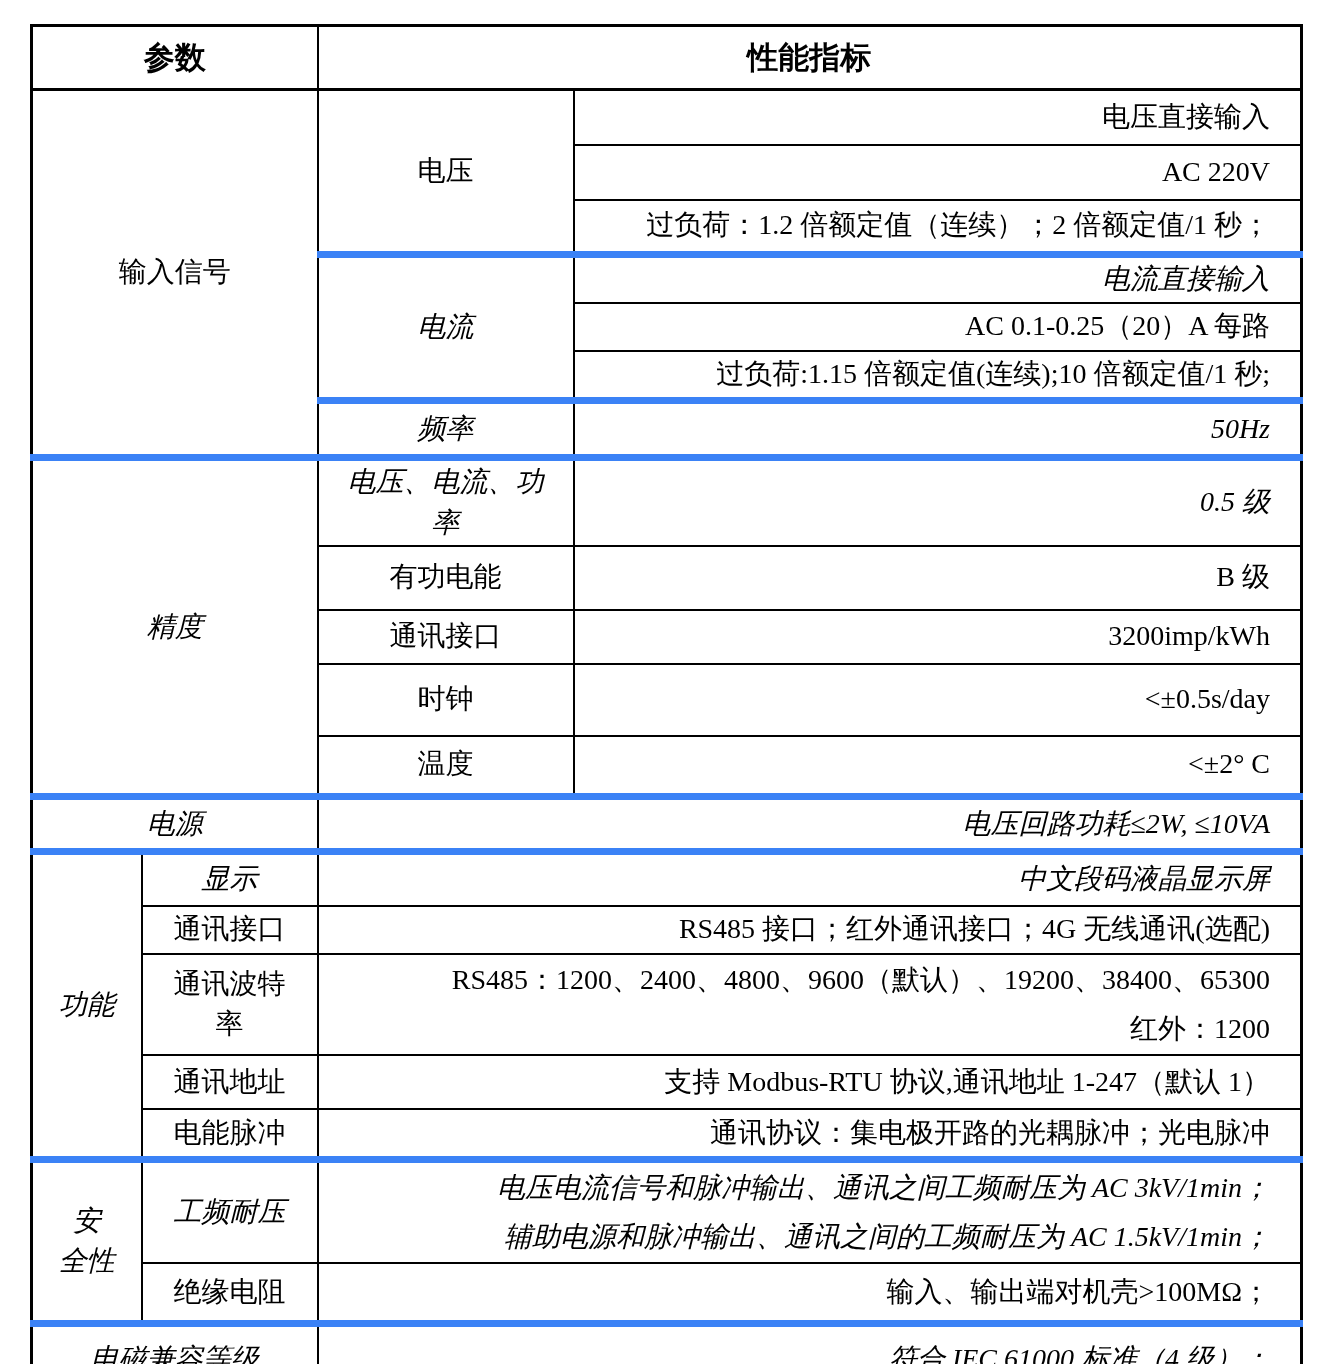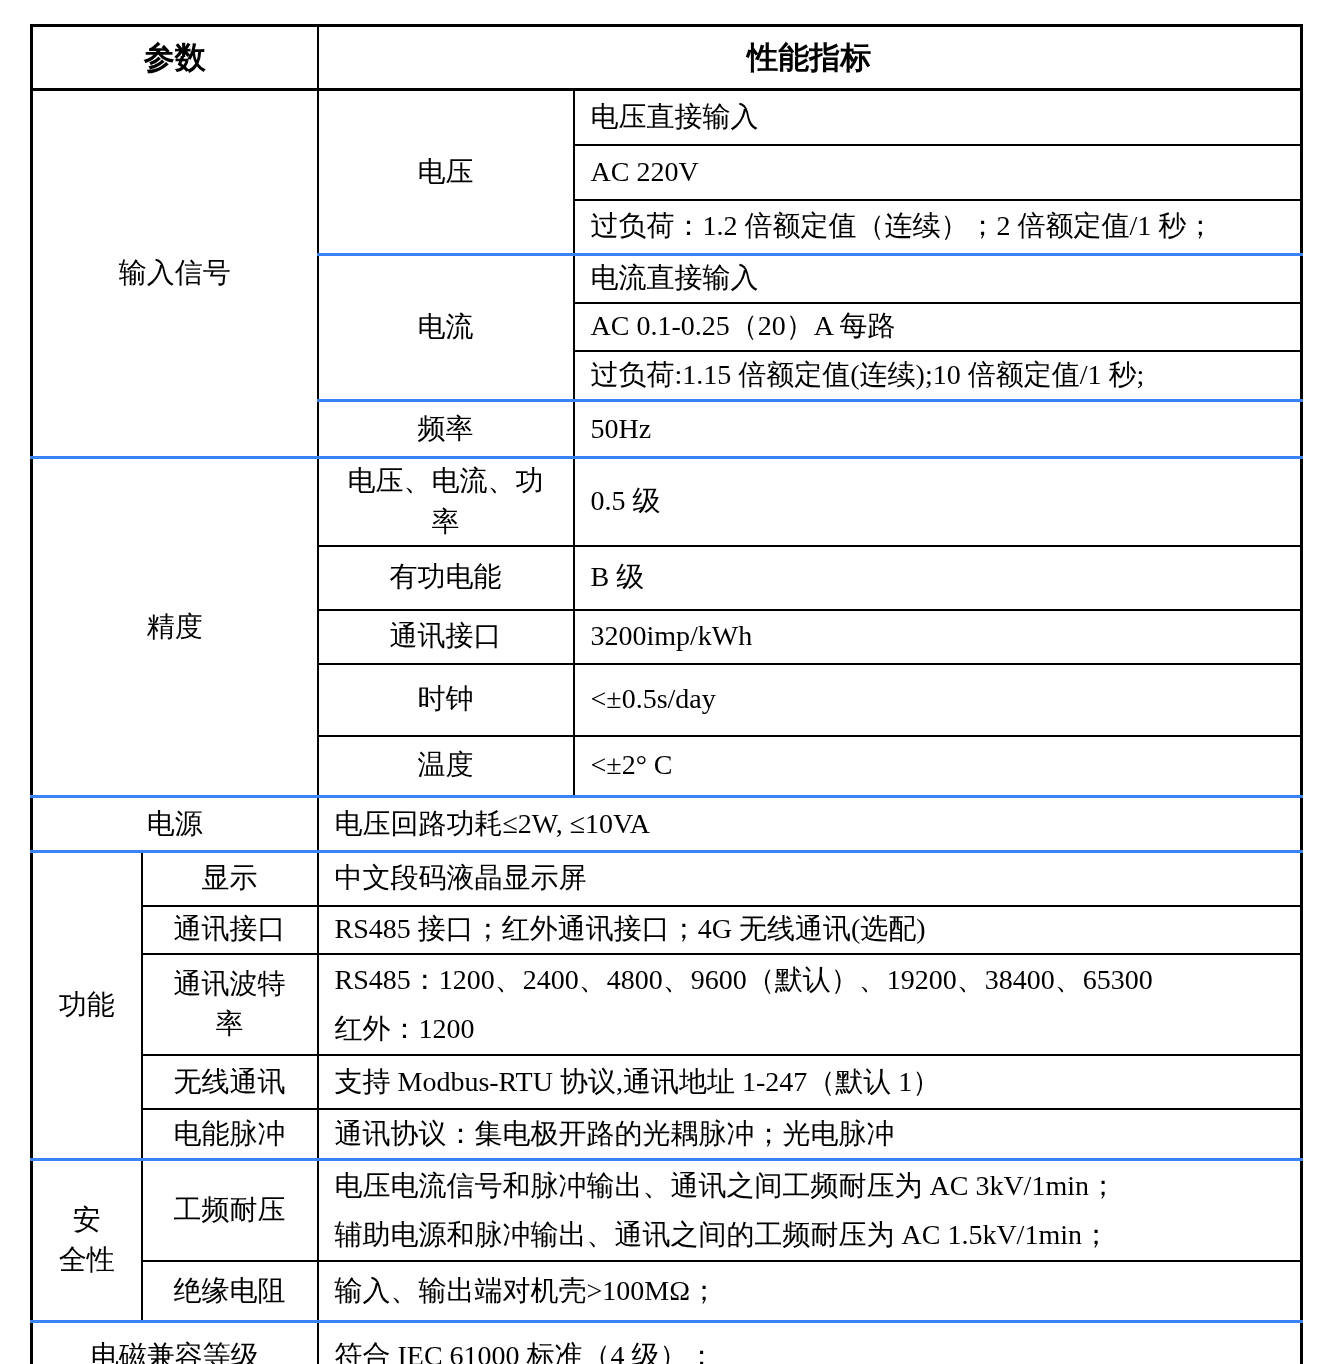--- a/index.html
+++ b/index.html
@@ -19,34 +19,34 @@
     vertical-align:middle;
     overflow:hidden;
     padding:0;
   }
   td.lbl{
     text-align:center;
     white-space:pre-line;
     line-height:1.45;
   }
   td.val{
-    text-align:left;
-    padding:0 12px 0 16px;
+    text-align:right;
+    padding:0 30px 0 16px;
     white-space:pre-line;
     line-height:1.45;
   }
   td.multi{line-height:1.78;}
   tr.hdr td{
     font-family:"Liberation Sans","DejaVu Sans",sans-serif;
     font-weight:bold;
     font-size:31px;
     text-align:center;
     border-bottom:3px solid #000;
   }
-  tr.thick td{border-top:3px solid #3b82f6;}
+  tr.thick td{border-top:7px solid #3b82f6;font-style:italic;}
 </style>
 </head>
 <body>
 
 <table class="spec">
   <colgroup>
     <col style="width:110px">
     <col style="width:176px">
     <col style="width:256px">
     <col style="width:728px">
@@ -121,21 +121,21 @@
     <td class="lbl">通讯接口</td>
     <td colspan="2" class="val">RS485 接口；红外通讯接口；4G 无线通讯(选配)</td>
   </tr>
   <tr style="height:93px">
     <td class="lbl">通讯波特
 率</td>
     <td colspan="2" class="val multi">RS485：1200、2400、4800、9600（默认）、19200、38400、65300
 红外：1200</td>
   </tr>
   <tr style="height:54px">
-    <td class="lbl">无线通讯</td>
+    <td class="lbl">通讯地址</td>
     <td colspan="2" class="val">支持 Modbus-RTU 协议,通讯地址 1-247（默认 1）</td>
   </tr>
   <tr style="height:50px">
     <td class="lbl">电能脉冲</td>
     <td colspan="2" class="val">通讯协议：集电极开路的光耦脉冲；光电脉冲</td>
   </tr>
 
   <tr class="thick" style="height:102px">
     <td rowspan="2" class="lbl">安
 全性</td>

